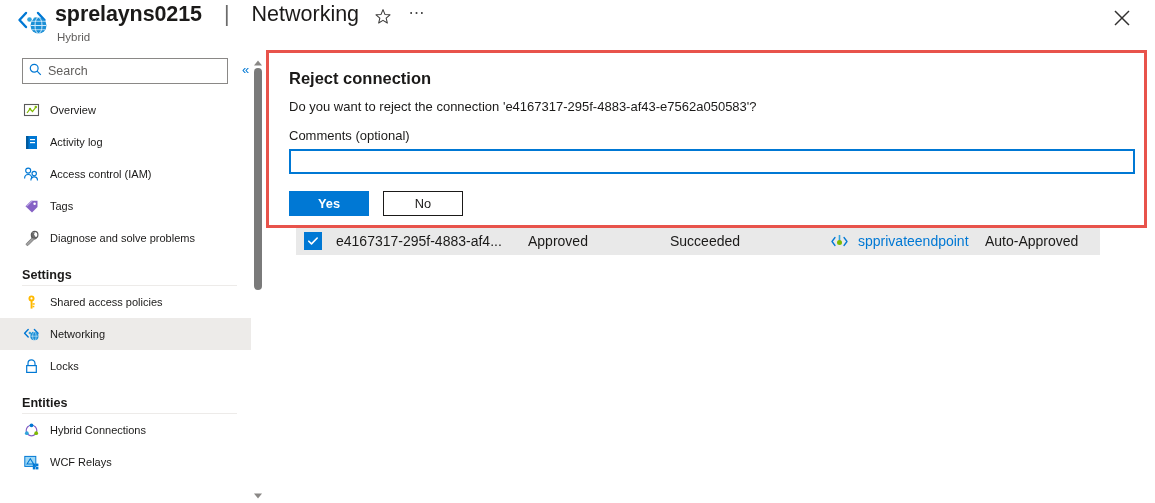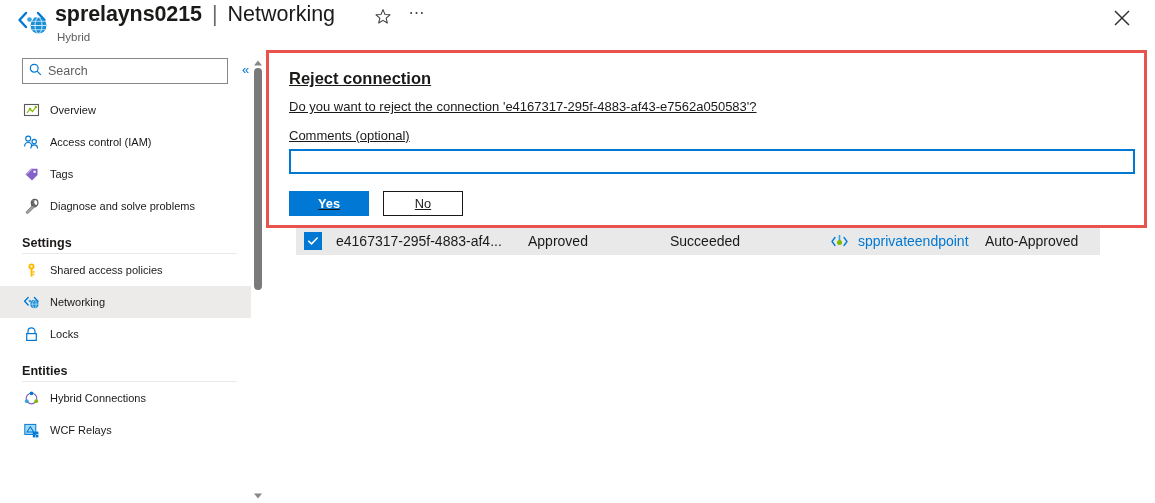--- a/index.html
+++ b/index.html
@@ -30,21 +30,21 @@
     width: 34px; height: 32px;
   }
   .title-wrap {
     position: absolute;
     left: 55px; top: 0px;
     height: 46px;
   }
   .title-line {
     display: flex;
     align-items: baseline;
-    gap: 4px;
+    gap: 16px;
     height: 30px;
     padding-top: 2px;
   }
   .title-main {
     font-size: 21.5px;
     font-weight: bold;
     color: #1b1a19;
     letter-spacing: -0.1px;
   }
   .title-sep {
@@ -246,21 +246,20 @@
     z-index: 20;
   }
 
   
   .dlg {
     position: absolute;
     left: 0; top: 0;
     width: 100%; height: 100%;
     padding: 16px 20px 0 20px;
     background: #ffffff;
-    text-decoration: underline;
   }
   .dlg-title {
     font-size: 16.5px;
     font-weight: bold;
     color: #1b1a19;
     margin: 0 0 11px 0;
   }
   .dlg-question {
     font-size: 13px;
     color: #1b1a19;
@@ -378,20 +377,31 @@
           <svg width="17" height="17" viewBox="0 0 17 17">
             <rect x="1.5" y="2.5" width="14" height="11" fill="none" stroke="#5a5a5a" stroke-width="1.1"></rect>
             <path d="M4 11 L7 7 L9.5 9.5 L13 5" fill="none" stroke="#7fba00" stroke-width="1.2"></path>
             <circle cx="7" cy="7" r="1.2" fill="#7fba00"></circle>
             <circle cx="12.8" cy="5" r="1.2" fill="#7fba00"></circle>
           </svg>
         </span>
         <span>Overview</span>
       </div>
 
+      <div class="nav-item">
+        <span class="nav-ico">
+          <svg width="17" height="17" viewBox="0 0 17 17">
+            <rect x="3" y="2" width="11" height="13" fill="#0078d4"></rect>
+            <rect x="3" y="2" width="2.5" height="13" fill="#005a9e"></rect>
+            <rect x="7" y="5" width="5" height="1.2" fill="#ffffff"></rect>
+            <rect x="7" y="8" width="5" height="1.2" fill="#ffffff"></rect>
+          </svg>
+        </span>
+        <span>Activity log</span>
+      </div>
 
       <div class="nav-item">
         <span class="nav-ico">
           <svg width="17" height="17" viewBox="0 0 17 17">
             <circle cx="5.2" cy="4.6" r="2.5" fill="none" stroke="#0078d4" stroke-width="1.15"></circle>
             <path d="M1.6 12.5 c0-2.6 1.7-4 3.6-4 s3.6 1.4 3.6 4" fill="none" stroke="#0078d4" stroke-width="1.15"></path>
             <circle cx="11.2" cy="7.6" r="2.2" fill="none" stroke="#0078d4" stroke-width="1.15"></circle>
             <path d="M7.9 14.4 c0-2.4 1.5-3.6 3.3-3.6 s3.3 1.2 3.3 3.6" fill="none" stroke="#0078d4" stroke-width="1.15"></path>
           </svg>
         </span>

